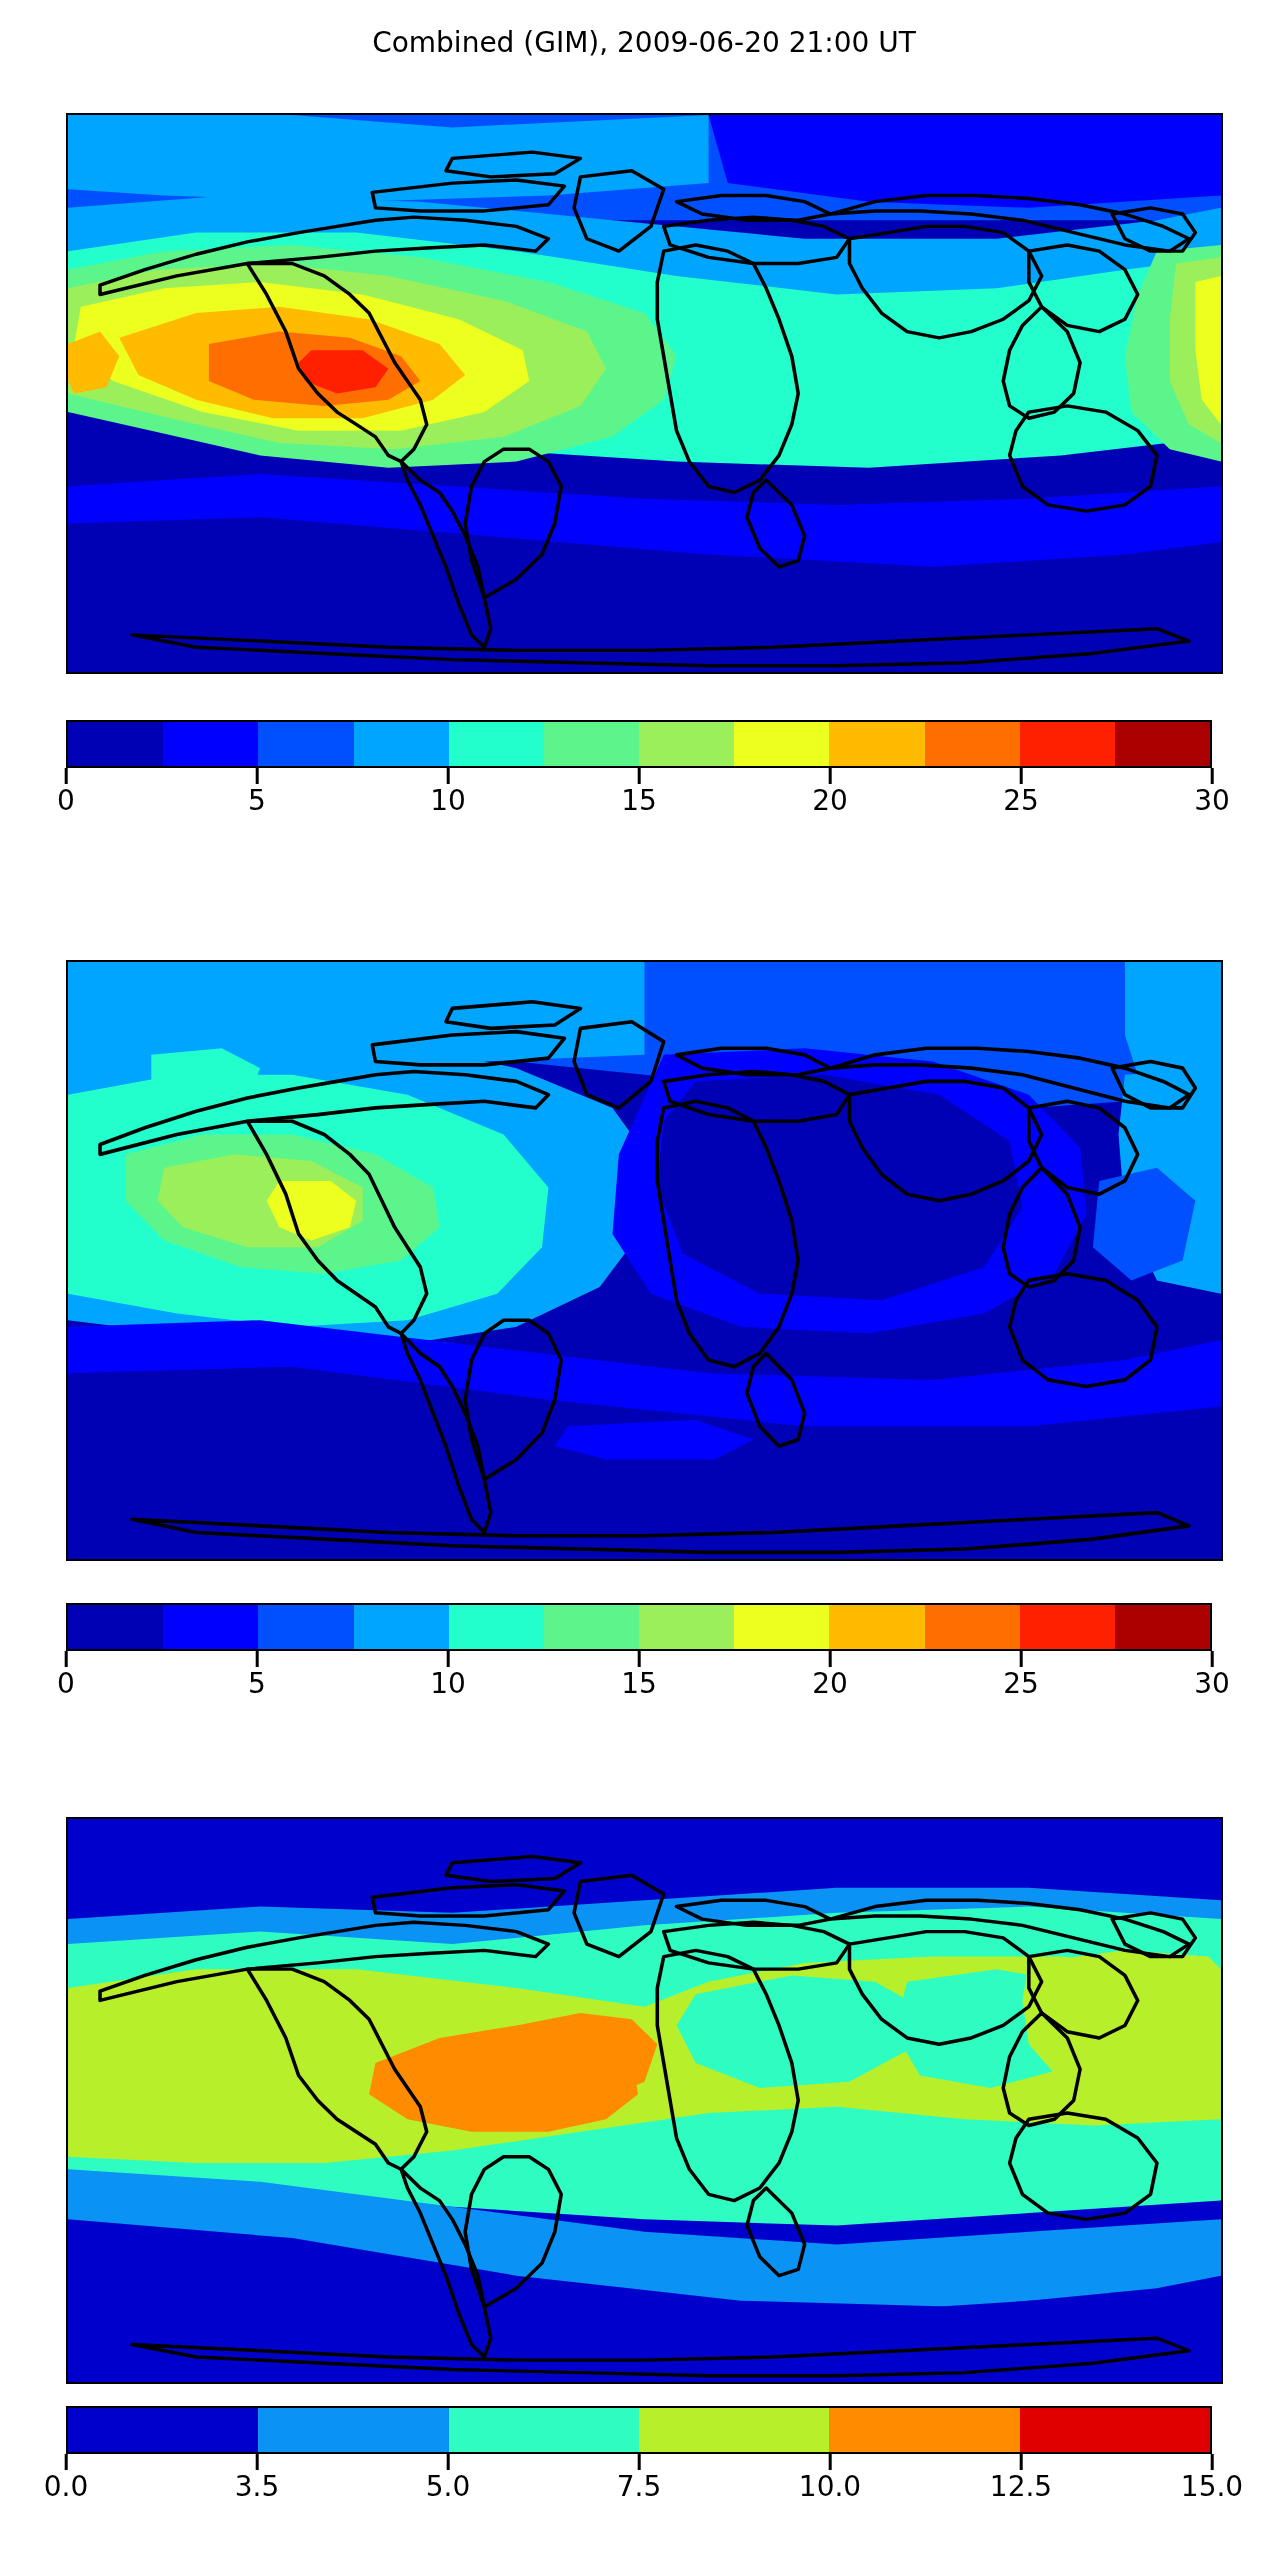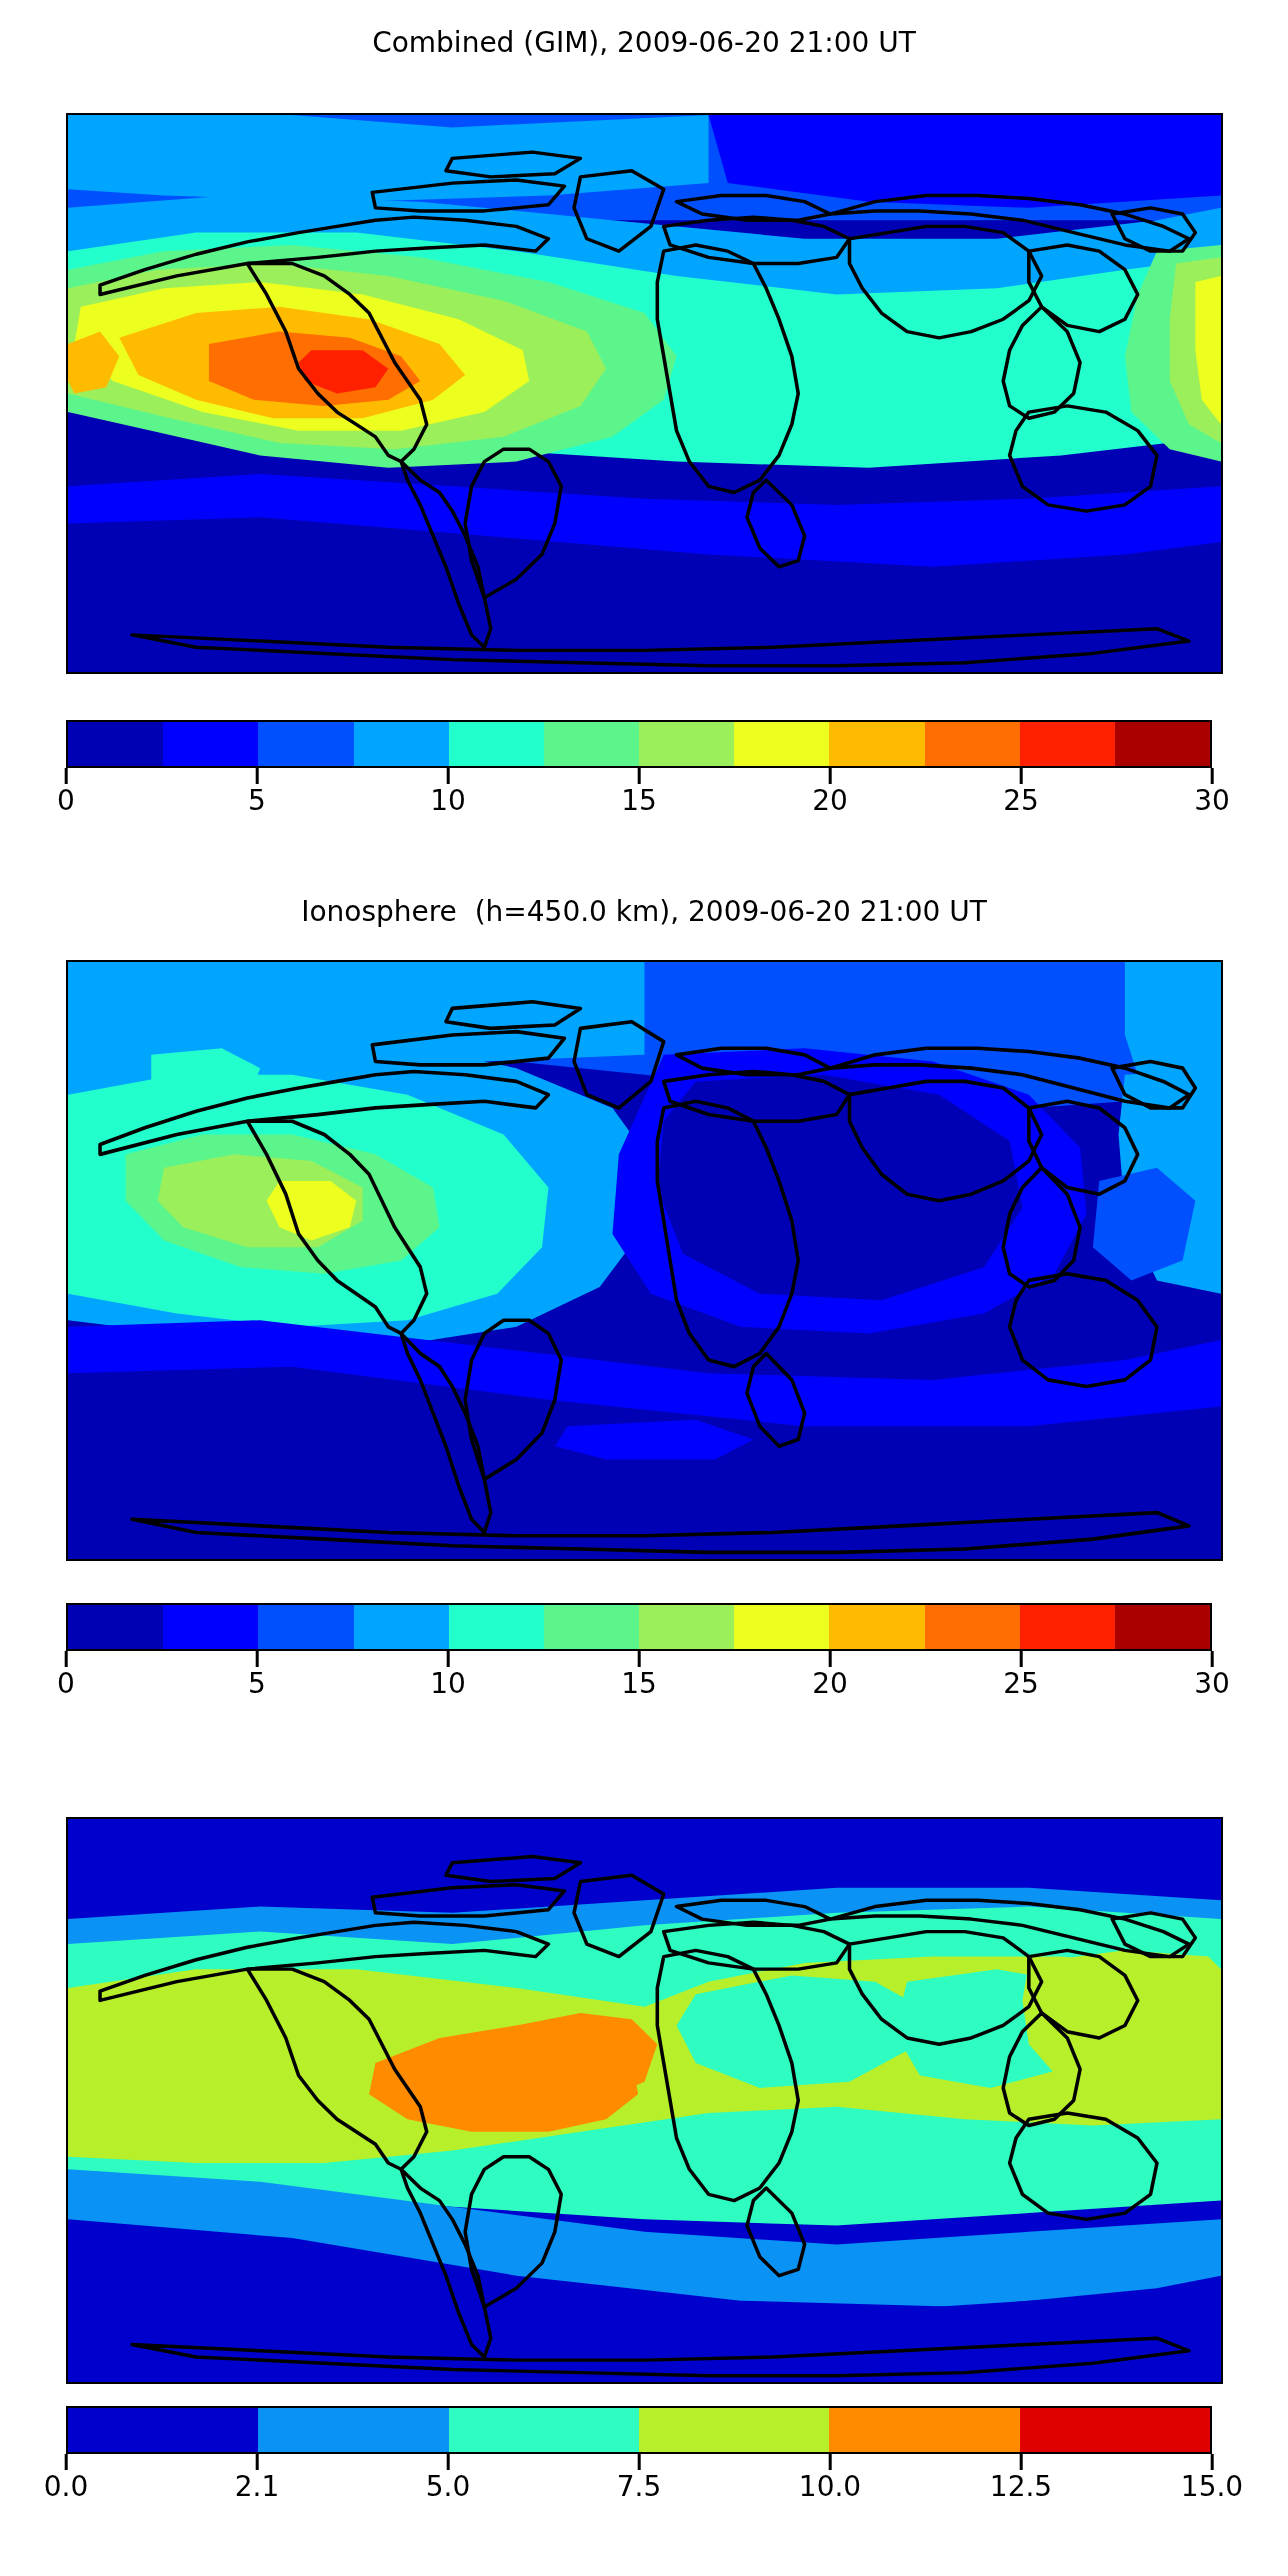--- a/index.html
+++ b/index.html
@@ -135,21 +135,20 @@
         <div class="lb" style="left:33.3333%">10</div>
         <div class="lb" style="left:50%">15</div>
         <div class="lb" style="left:66.6667%">20</div>
         <div class="lb" style="left:83.3333%">25</div>
         <div class="lb" style="left:100%">30</div>
       </div>
     </div>
   </div>
 
   <div class="panel" style="top:859px;height:876px;">
-    <div class="panel-title" style="top:36px;">Ionosphere  (h=450.0 km), 2009-06-20 21:00 UT</div>
     <div class="axes" style="top:101px;height:601px;">
       <svg class="mapcanvas" viewBox="0 0 360 180" preserveAspectRatio="none">
         <defs>
             <clipPath id="clip2">
               <rect x="0" y="0" width="360" height="180"></rect>
             </clipPath>
           </defs>
         <g clip-path="url(#clip2)">
           <rect x="0" y="0" width="360" height="180" fill="#0000b4"></rect>
 
@@ -266,21 +265,21 @@
         <div class="tk" style="left:0%"></div>
         <div class="tk" style="left:16.6667%"></div>
         <div class="tk" style="left:33.3333%"></div>
         <div class="tk" style="left:50%"></div>
         <div class="tk" style="left:66.6667%"></div>
         <div class="tk" style="left:83.3333%"></div>
         <div class="tk" style="left:100%"></div>
       </div>
       <div class="cbar-labels">
         <div class="lb" style="left:0%">0.0</div>
-        <div class="lb" style="left:16.6667%">2.1</div>
+        <div class="lb" style="left:16.6667%">3.5</div>
         <div class="lb" style="left:33.3333%">5.0</div>
         <div class="lb" style="left:50%">7.5</div>
         <div class="lb" style="left:66.6667%">10.0</div>
         <div class="lb" style="left:83.3333%">12.5</div>
         <div class="lb" style="left:100%">15.0</div>
       </div>
     </div>
   </div>
 
 </div>

